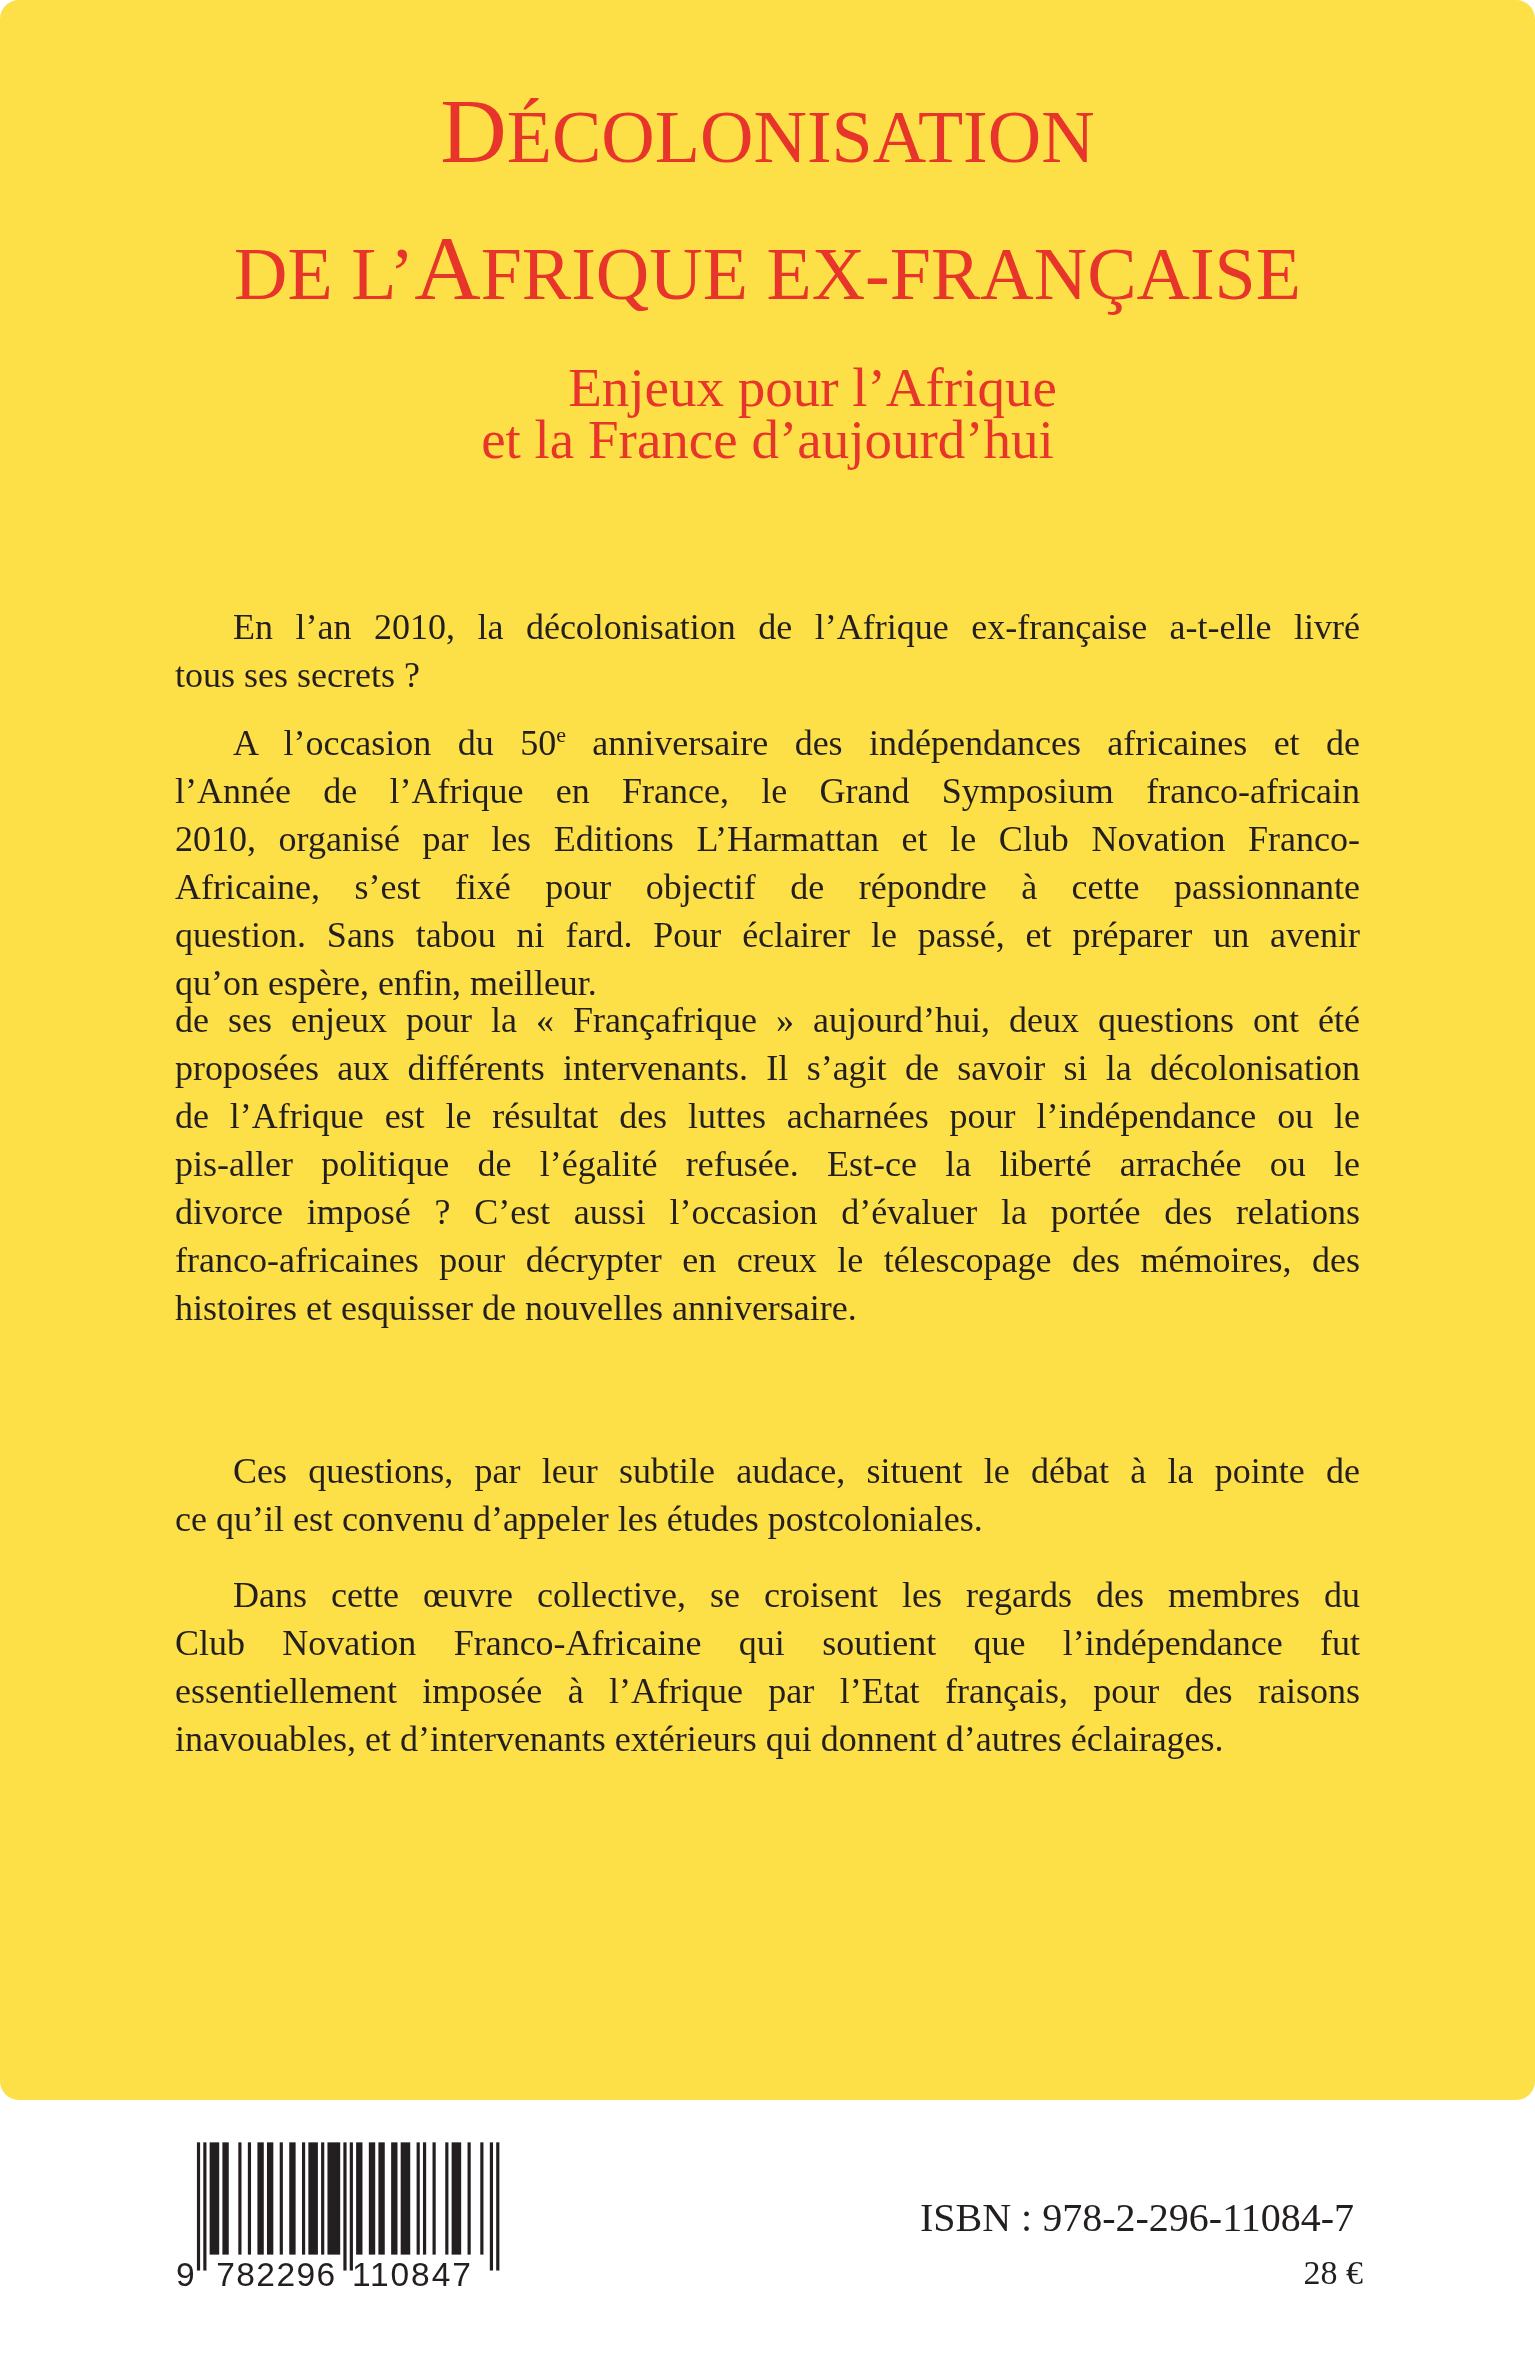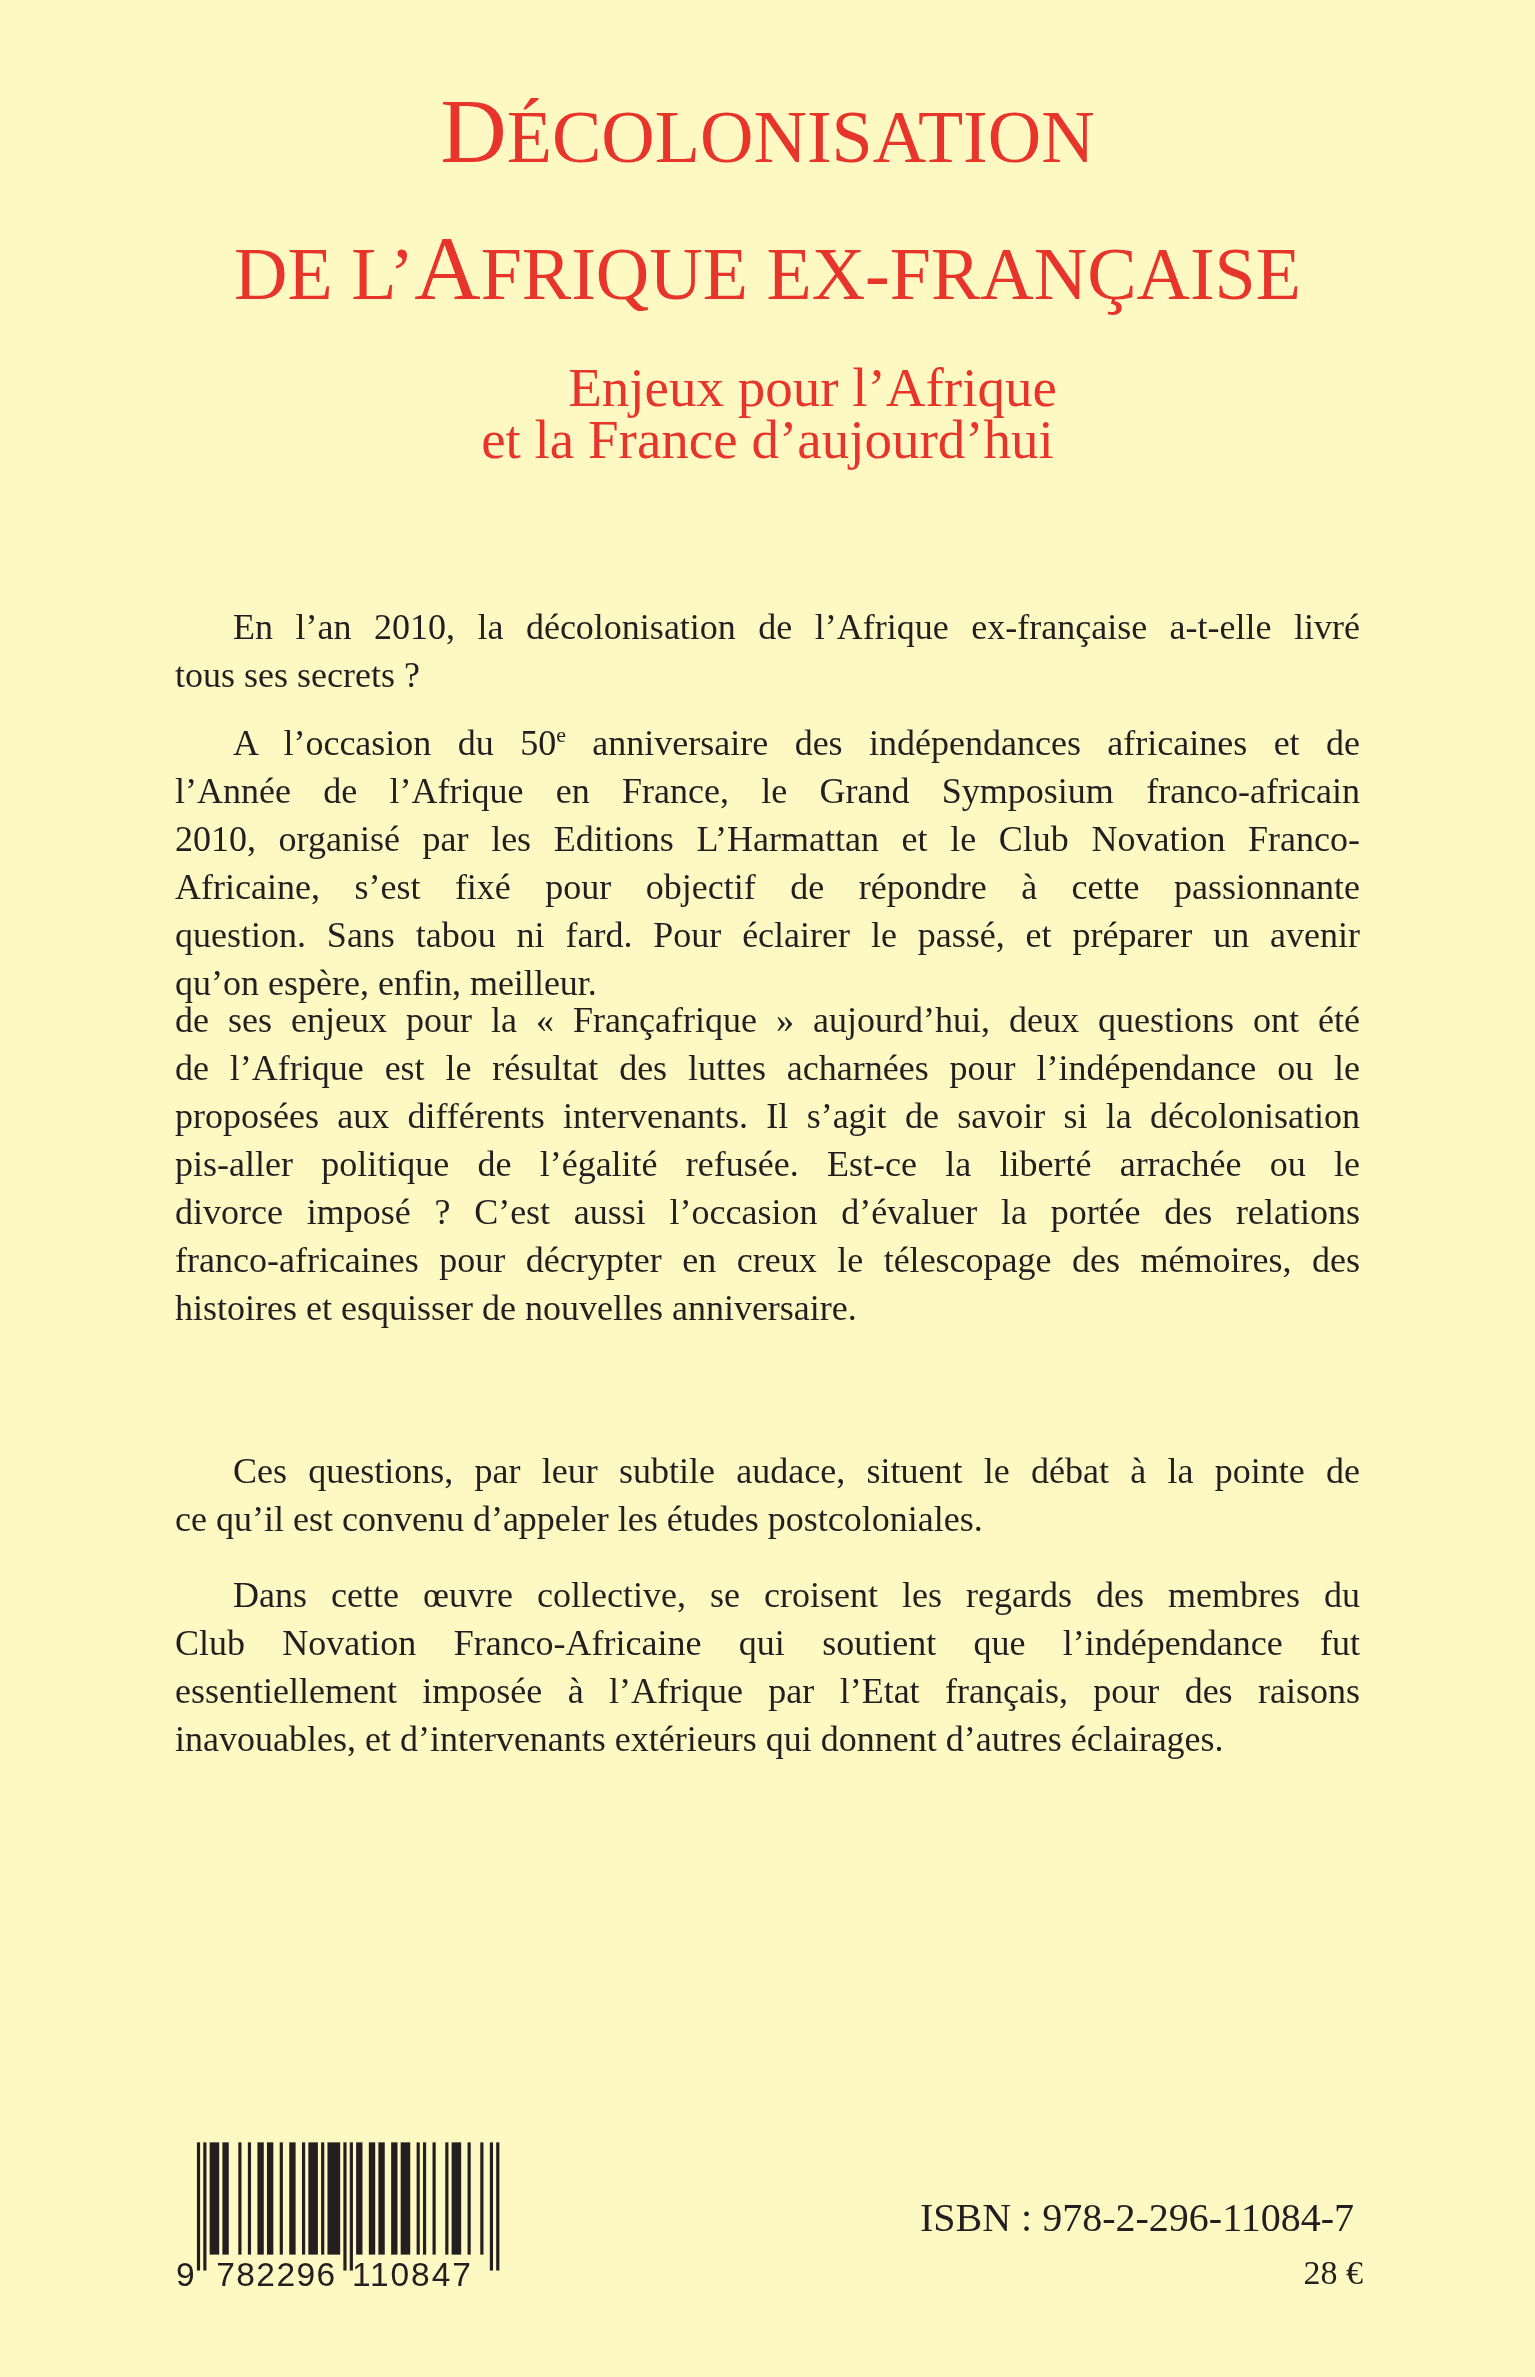--- a/index.html
+++ b/index.html
@@ -1,17 +1,17 @@
 <!DOCTYPE html>
 <html style="font-size:13.4px"><head>
 <meta charset="utf-8">
 <style>
   html, body { margin: 0; padding: 0; background: #ffffff; }
   body { width: 1535px; height: 2377px; position: relative; overflow: hidden; }
-  .page { position: absolute; left: 0; top: 0; width: 1535px; height: 2377px; background: #fef9c3; }
+  .page { position: absolute; left: 0; top: 0; width: 1535px; height: 2100px; background: #fde047; border-radius: 19px; }
 
   .title-line {
     position: absolute; left: 0; width: 1535px; text-align: center;
     font-family: "Liberation Serif", "DejaVu Serif", serif;
     color: #e8352b; font-size: 92px; line-height: 109px; white-space: nowrap;
     letter-spacing: 0px;
   }
   .title-line .sc { font-size: 74px; }
   #title-1 { top: 77px; }
   #title-2 { top: 214px; }
@@ -71,22 +71,22 @@
       <div class="para" style="top: 685px;">
         <span class="line first">A l’occasion du 50<sup>e</sup> anniversaire des indépendances africaines et de</span>
         <span class="line">l’Année de l’Afrique en France, le Grand Symposium franco-africain</span>
         <span class="line">2010, organisé par les Editions L’Harmattan et le Club Novation Franco-</span>
         <span class="line">Africaine, s’est fixé pour objectif de répondre à cette passionnante</span>
         <span class="line">question. Sans tabou ni fard. Pour éclairer le passé, et préparer un avenir</span>
         <span class="line last">qu’on espère, enfin, meilleur.</span>
       </div>
       <div class="para" style="top: 996px;">
         <span class="line">de ses enjeux pour la « Françafrique » aujourd’hui, deux questions ont été</span>
+        <span class="line">proposées aux différents intervenants. Il s’agit de savoir si la décolonisation</span>
         <span class="line">de l’Afrique est le résultat des luttes acharnées pour l’indépendance ou le</span>
-        <span class="line">proposées aux différents intervenants. Il s’agit de savoir si la décolonisation</span>
         <span class="line">pis-aller politique de l’égalité refusée. Est-ce la liberté arrachée ou le</span>
         <span class="line">divorce imposé ? C’est aussi l’occasion d’évaluer la portée des relations</span>
         <span class="line">franco-africaines pour décrypter en creux le télescopage des mémoires, des</span>
         <span class="line last">histoires et esquisser de nouvelles anniversaire.</span>
       </div>
       <div class="para" style="top: 1413px;">
         <span class="line first">Ces questions, par leur subtile audace, situent le débat à la pointe de</span>
         <span class="line last">ce qu’il est convenu d’appeler les études postcoloniales.</span>
       </div>
       <div class="para" style="top: 1537px;">

